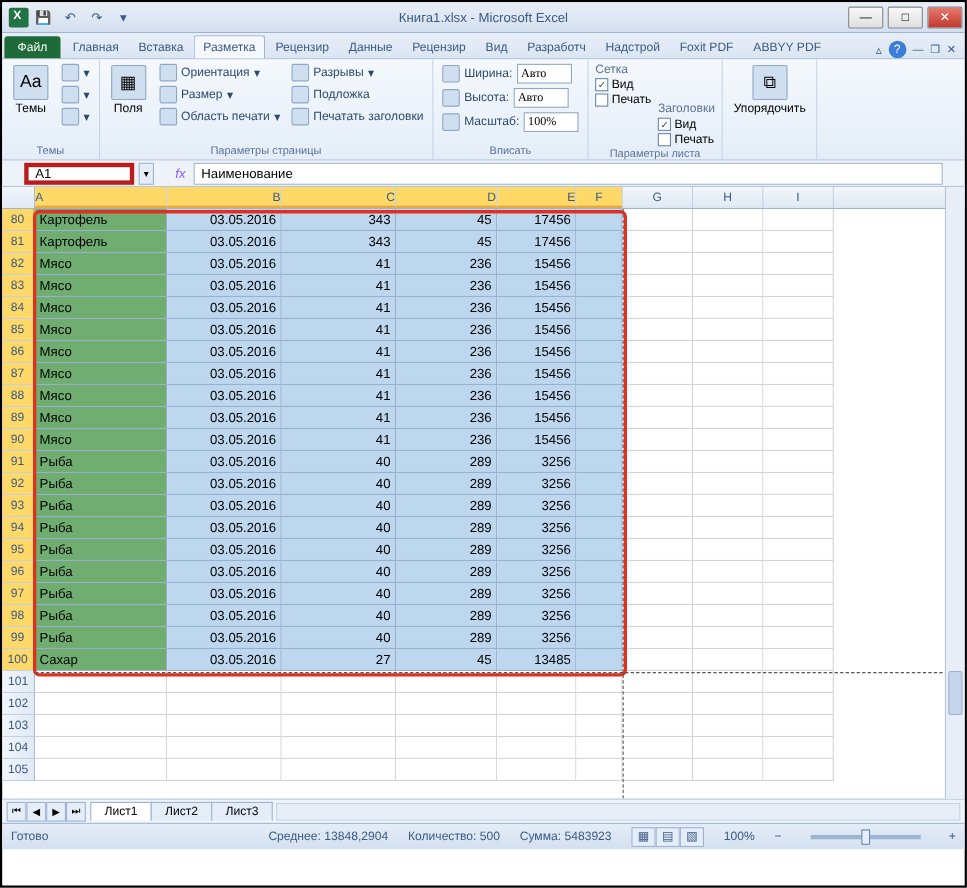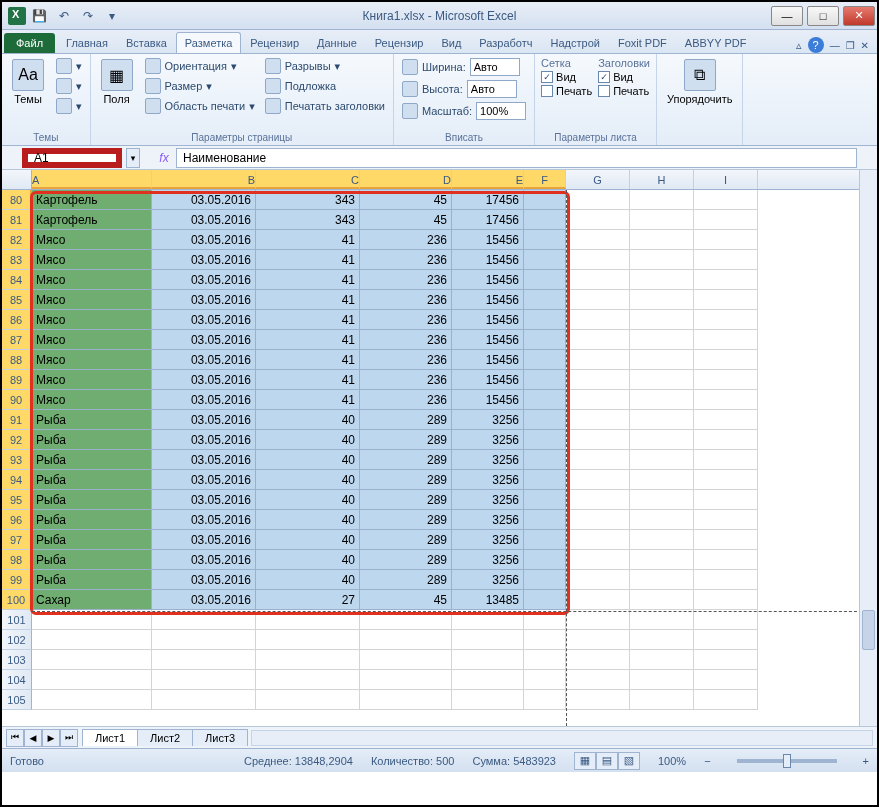--- a/index.html
+++ b/index.html
@@ -27,27 +27,27 @@
 
 .ribbon { height: 92px; background: linear-gradient(#f5f9fd,#e4edf8); border-bottom: 1px solid #9fb4d1; display: flex; font-size: 11px; }
 .rgroup { border-right: 1px solid #c5d4e8; padding: 3px 6px 2px 6px; display: flex; flex-direction: column; }
 .rgroup-body { flex: 1; display: flex; gap: 6px; align-items: flex-start; }
 .rgroup-label { text-align: center; color: #5a7299; font-size: 10px; padding-top: 2px; }
 .bigbtn { display: flex; flex-direction: column; align-items: center; gap: 2px; padding: 2px 4px; cursor: pointer; }
 .bigicon { width: 32px; height: 32px; background: #d0dff0; border: 1px solid #8fa8c8; border-radius: 2px; display: flex; align-items: center; justify-content: center; font-size: 16px; }
 .smallbtn { display: flex; align-items: center; gap: 4px; padding: 1px 2px; cursor: pointer; color: #2c4a6e; white-space: nowrap; }
 .smicon { width: 16px; height: 16px; background: #d0dff0; border: 1px solid #8fa8c8; border-radius: 2px; flex-shrink: 0; }
 .colbtns { display: flex; flex-direction: column; gap: 2px; }
-.inp { width: 50px; height: 18px; font-size: 11px; border: 1px solid #8fa8c8; padding: 0 3px; background: #fff; }
+.inp { width: 50px; height: 18px; font-size: 11px; border: 1px solid #8fa8c8; padding: 0 3px; background: #fff; font-family: Liberation Serif, serif; }
 .chk { display: flex; align-items: center; gap: 3px; cursor: pointer; }
 .chkbox { width: 12px; height: 12px; border: 1px solid #6a88ac; background: #fff; display: flex; align-items: center; justify-content: center; font-size: 9px; color: #2c4a6e; }
 
 
 .fbar { height: 24px; border-bottom: 1px solid #b6c7dc; display: flex; align-items: center; background: #eef3fa; }
-.namebox { width: 100px; height: 20px; border: 6px solid #b91c1c; margin: 0 4px 0 20px; background: #fff; font-size: 12px; padding: 0 6px; display: flex; align-items: center; }
+.namebox { width: 100px; height: 20px; border: 4px solid #b91c1c; margin: 0 4px 0 20px; background: #fff; font-size: 12px; padding: 0 6px; display: flex; align-items: center; }
 .namebox-dd { width: 14px; height: 20px; border: 1px solid #9fb4d1; background: #e4edf8; display: flex; align-items: center; justify-content: center; font-size: 9px; cursor: pointer; }
 .fx { width: 24px; text-align: center; font-style: italic; color: #8b5cf6; font-size: 12px; margin-left: 12px; }
 .formula-input { flex: 1; height: 20px; border: 1px solid #9fb4d1; background: #fff; font-size: 12px; padding: 0 6px; margin-right: 20px; }
 
 
 .gridwrap { position: relative; height: 556px; display: flex; flex-direction: column; }
 .colheads { display: flex; height: 20px; background: linear-gradient(#f3f6fb,#e0e9f4); border-bottom: 1px solid #9fb4d1; }
 .corner { width: 30px; border-right: 1px solid #9fb4d1; background: linear-gradient(#f3f6fb,#e0e9f4); }
 .ch { border-right: 1px solid #c2d1e4; text-align: center; font-size: 11px; color: #3b5a82; line-height: 20px; }
 .ch.sel { background: #ffd968; border-bottom: 2px solid #e8a33d; }
@@ -205,21 +205,21 @@
         <div class="chk">
             <div class="chkbox">✓</div>
             <span>Вид</span>
           </div>
         <div class="chk">
             <div class="chkbox"></div>
             <span>Печать</span>
           </div>
       </div>
       <div class="colbtns">
-        <div style="color:#5a7299;">Заголовки</div>
+        <div style="color:#5a7299;margin-top:36px;">Заголовки</div>
         <div class="chk">
             <div class="chkbox">✓</div>
             <span>Вид</span>
           </div>
         <div class="chk">
             <div class="chkbox"></div>
             <span>Печать</span>
           </div>
       </div>
     </div>

